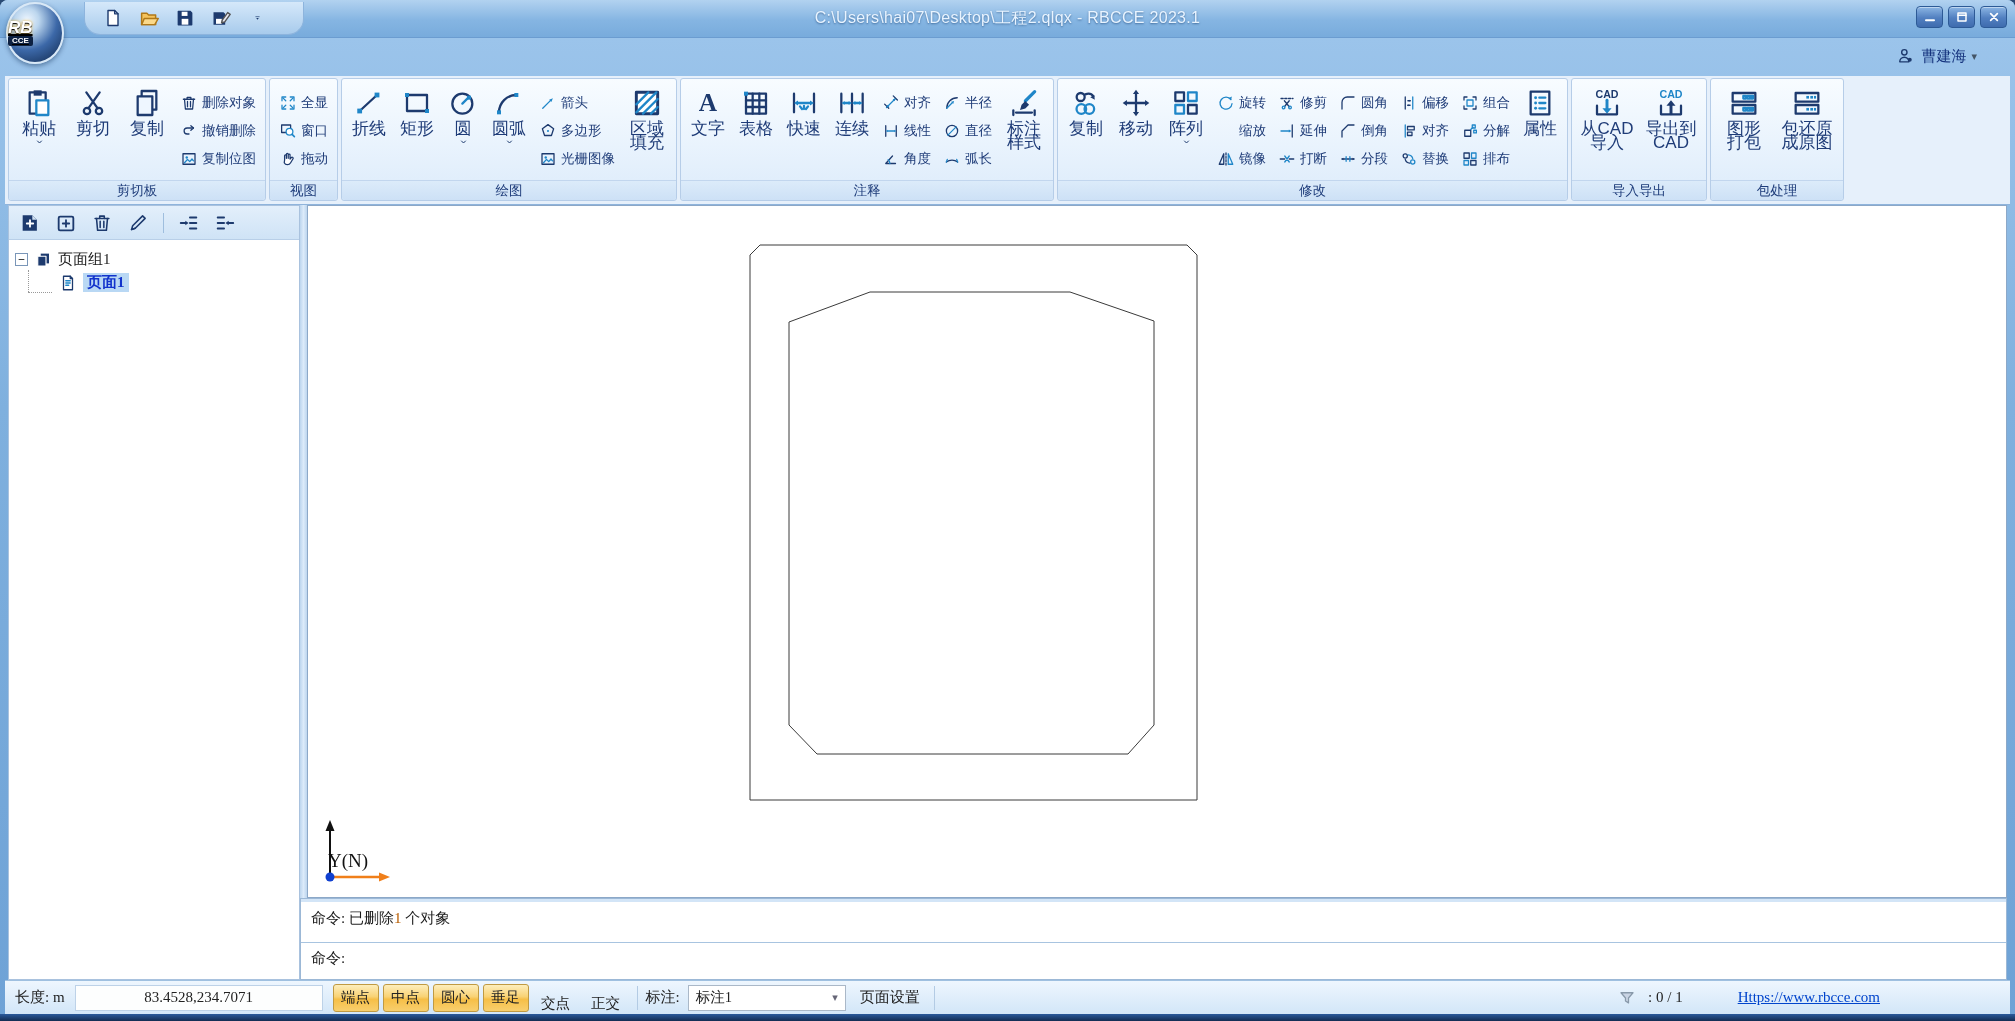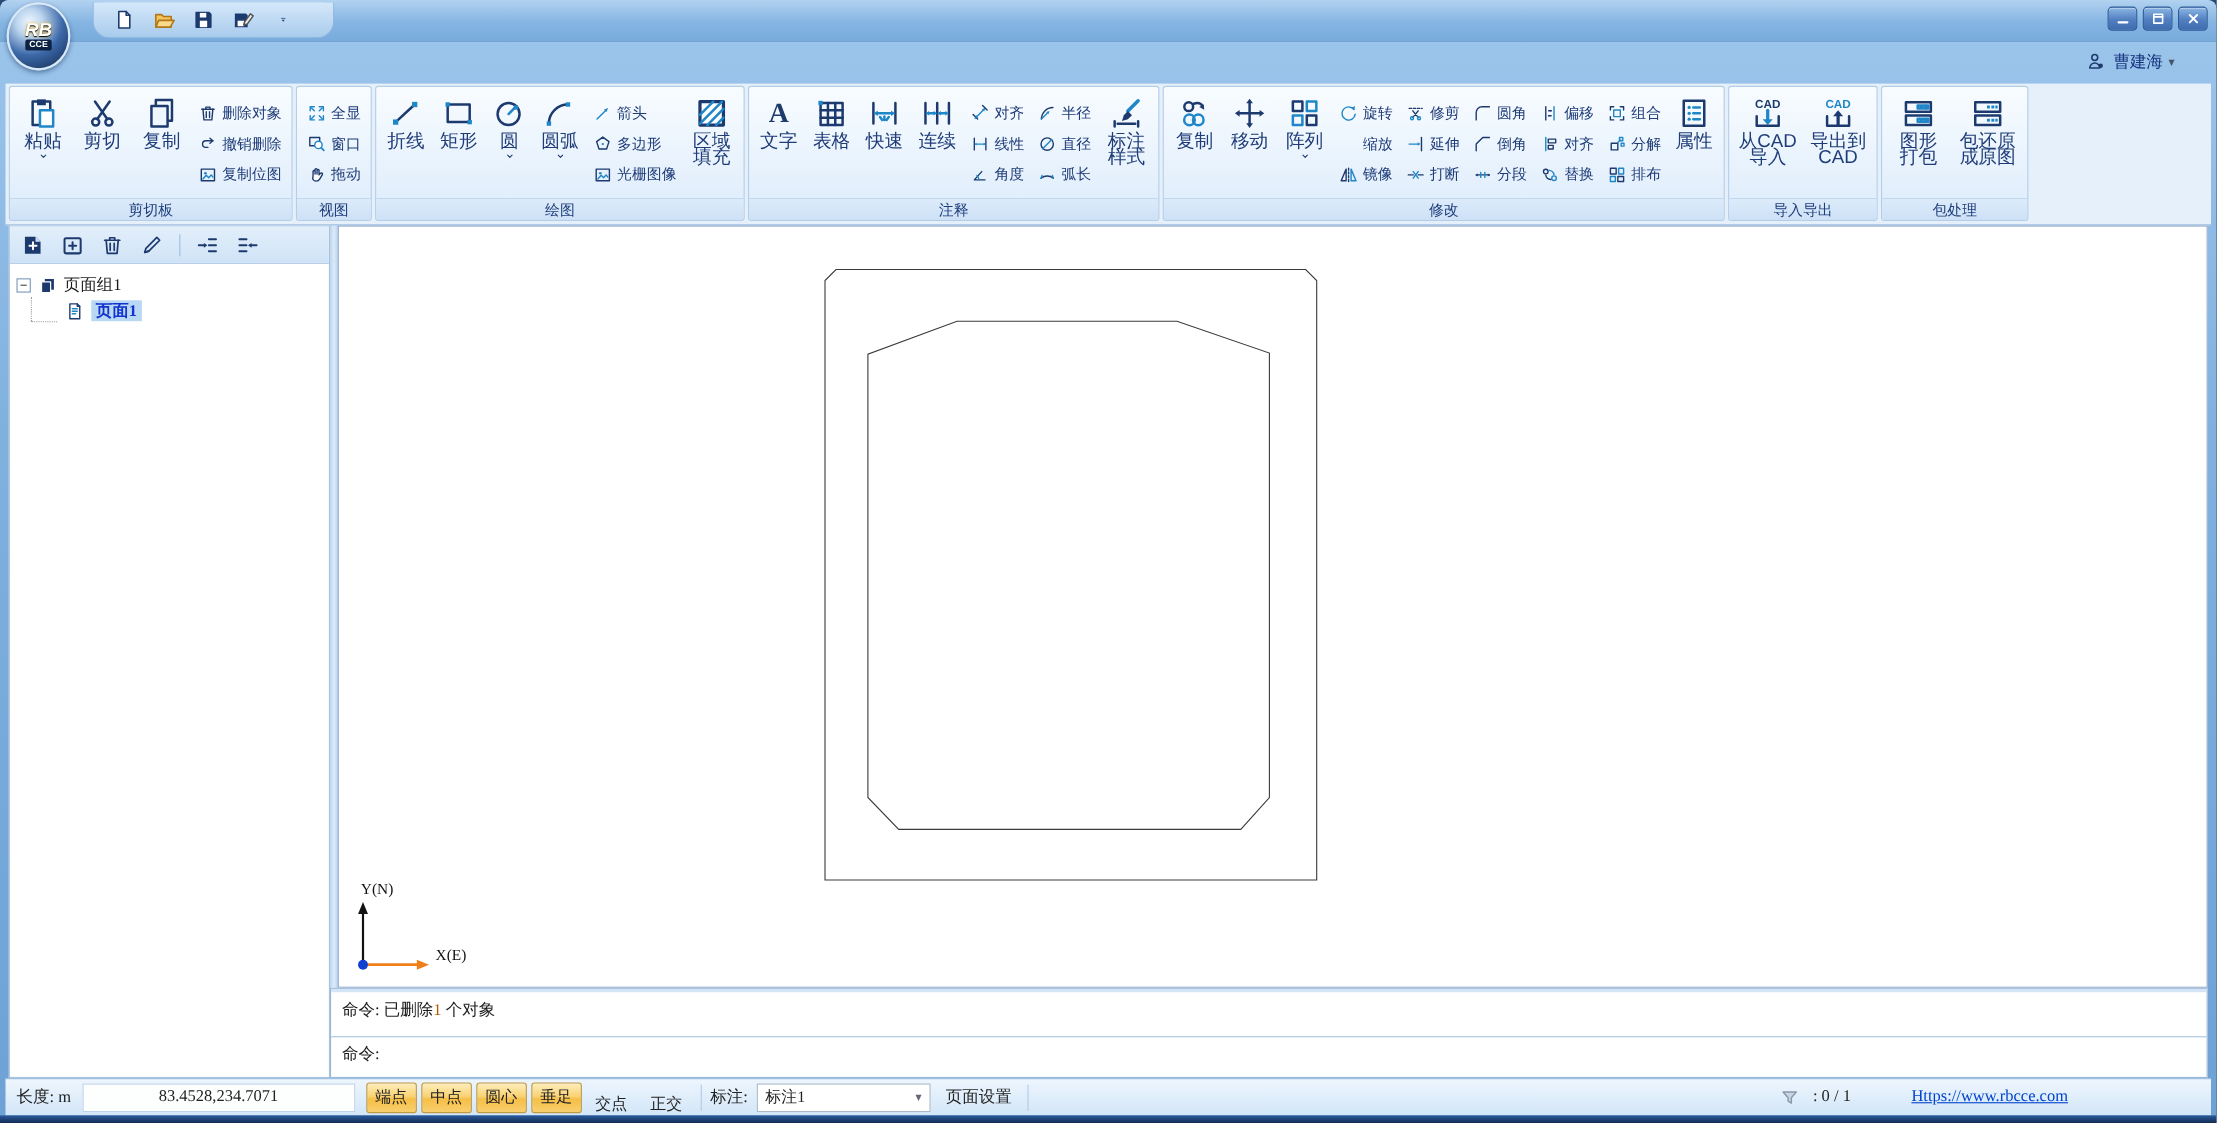--- a/index.html
+++ b/index.html
@@ -12,21 +12,21 @@
        background:linear-gradient(180deg,#b2d2f0,#85b5e2 55%,#78abdc);border-bottom:1px solid #6b9cd0;}
   .apptitle{position:absolute;left:0;top:8px;width:100%;text-align:center;font-size:16px;color:#e9f4ff;
        text-shadow:0 1px 2px rgba(10,50,100,.55);letter-spacing:.3px;}
   .qat{position:absolute;left:84px;top:2px;width:220px;height:33px;border-radius:0 0 16px 16px;
        background:linear-gradient(180deg,#d5e8fa,#a8cbec);border:1px solid #8db4dd;border-top:none;
        display:flex;align-items:center;gap:12px;padding:0 16px;}
   .qbtn{width:24px;height:24px;display:flex;align-items:center;justify-content:center;border-radius:3px;}
   .logo{position:absolute;left:6px;top:2px;width:58px;height:62px;border-radius:50%;
        background:radial-gradient(circle at 35% 28%,#eef6ff 0%,#bcd6ee 22%,#3c68a8 55%,#132c52 95%);
        border:2px solid #d9e8f6;box-shadow:0 2px 5px rgba(0,30,70,.45);z-index:30;
-       display:flex;flex-direction:column;align-items:center;justify-content:center;}
+       display:flex;flex-direction:column;align-items:flex-start;justify-content:center;text-decoration:underline;}
   .logo .l1{color:#fff;font-weight:bold;font-size:17px;font-style:italic;text-shadow:0 1px 1px #000,0 0 3px #f7b733;line-height:16px;}
   .logo .l2{color:#fff;font-size:8px;font-weight:bold;background:#0d2142;padding:0 4px;border-radius:2px;line-height:10px;}
   .winbtns{position:absolute;right:8px;top:6px;display:flex;gap:5px;}
   .wbtn{width:27px;height:22px;border-radius:4px;border:1px solid #2d5globalThis96;border:1px solid #2d5a96;
        background:linear-gradient(180deg,#8cb6e4,#517fc0 55%,#3f6cae);display:flex;align-items:center;justify-content:center;
        box-shadow:inset 0 1px 0 rgba(255,255,255,.45);}
   .wbtn span{width:16px;height:16px;display:block;}
   
   .tabrow{position:absolute;left:5px;right:5px;top:38px;height:38px;
        background:linear-gradient(180deg,#d9eafa,#c2daf2);display:flex;align-items:flex-end;padding-left:68px;}
@@ -74,21 +74,21 @@
   .tlabel.sel{color:#1233cc;font-weight:bold;background:#b9d8f4;padding:0 4px;}
   .t-vline{position:absolute;left:19px;top:30px;height:22px;border-left:1px dotted #999;}
   .t-hline{position:absolute;left:19px;top:52px;width:24px;border-top:1px dotted #999;}
   .vdivider{position:absolute;left:300px;top:205px;width:7px;height:775px;
        background:linear-gradient(90deg,#bcd5ee,#dcebfa,#bcd5ee);}
   
   .canvas{position:absolute;left:307px;top:205px;width:1700px;height:693px;background:#fff;border:1px solid #8ca8c8;}
   .canvas svg.draw{position:absolute;left:0;top:0;}
   .shape{fill:none;stroke:#3a3a3a;stroke-width:1;}
   .axis{position:absolute;left:6px;top:596px;width:150px;height:95px;}
-  .axis .al{position:absolute;font-family:"Liberation Serif","DejaVu Serif",serif;font-size:14px;color:#111;}
+  .axis .al{position:absolute;font-family:"Liberation Serif","DejaVu Serif",serif;font-size:19px;color:#111;margin-top:48px;}
   
   .cmdarea{position:absolute;left:300px;right:8px;top:898px;height:82px;background:#fff;border:1px solid #9cb8d6;}
   .cmdarea::before{content:"";position:absolute;left:0;top:0;width:100%;height:3px;background:#d3e5f7;}
   .cmdline{padding:10px 10px 0 10px;font-family:"Liberation Serif","DejaVu Serif",serif;font-size:15px;color:#1a1a1a;}
   .cmdcount{color:#b85c00;}
   .cmdsep{margin-top:14px;border-top:1px solid #a8c4e0;}
   
   .statusbar{position:absolute;left:5px;right:5px;top:980px;height:34px;
        background:linear-gradient(180deg,#eef6fe,#d2e6f8);border-top:1px solid #9fc0e0;
        display:flex;align-items:center;padding:0 10px;font-family:"Liberation Serif","DejaVu Serif",serif;
@@ -112,20 +112,21 @@
   .weblink{color:#0044cc;text-decoration:underline;margin-right:120px;font-size:15px;}
   .bottomframe{position:absolute;left:0;top:1014px;width:100%;height:7px;
        background:linear-gradient(180deg,#2a5a9c,#132c52);}
 </style>
 </head>
 <body>
 
 <div id="win">
 
   <div class="titlebar">
+    <div class="apptitle">C:\Users\hai07\Desktop\工程2.qlqx - RBCCE 2023.1</div>
     <div class="qat">
       <span class="qbtn">
           <span class="i17" style="width:20px;height:20px">
             <svg viewBox="0 0 24 24" fill="none">
               <g stroke-width="1.7" stroke-linecap="round" stroke-linejoin="round">
                 <path d="M6 3h8l4 4v14H6z" fill="#fff" stroke="#1d3a6e"></path>
                 <path d="M14 3v4h4" stroke="#1d3a6e"></path>
               </g>
             </svg>
           </span>

